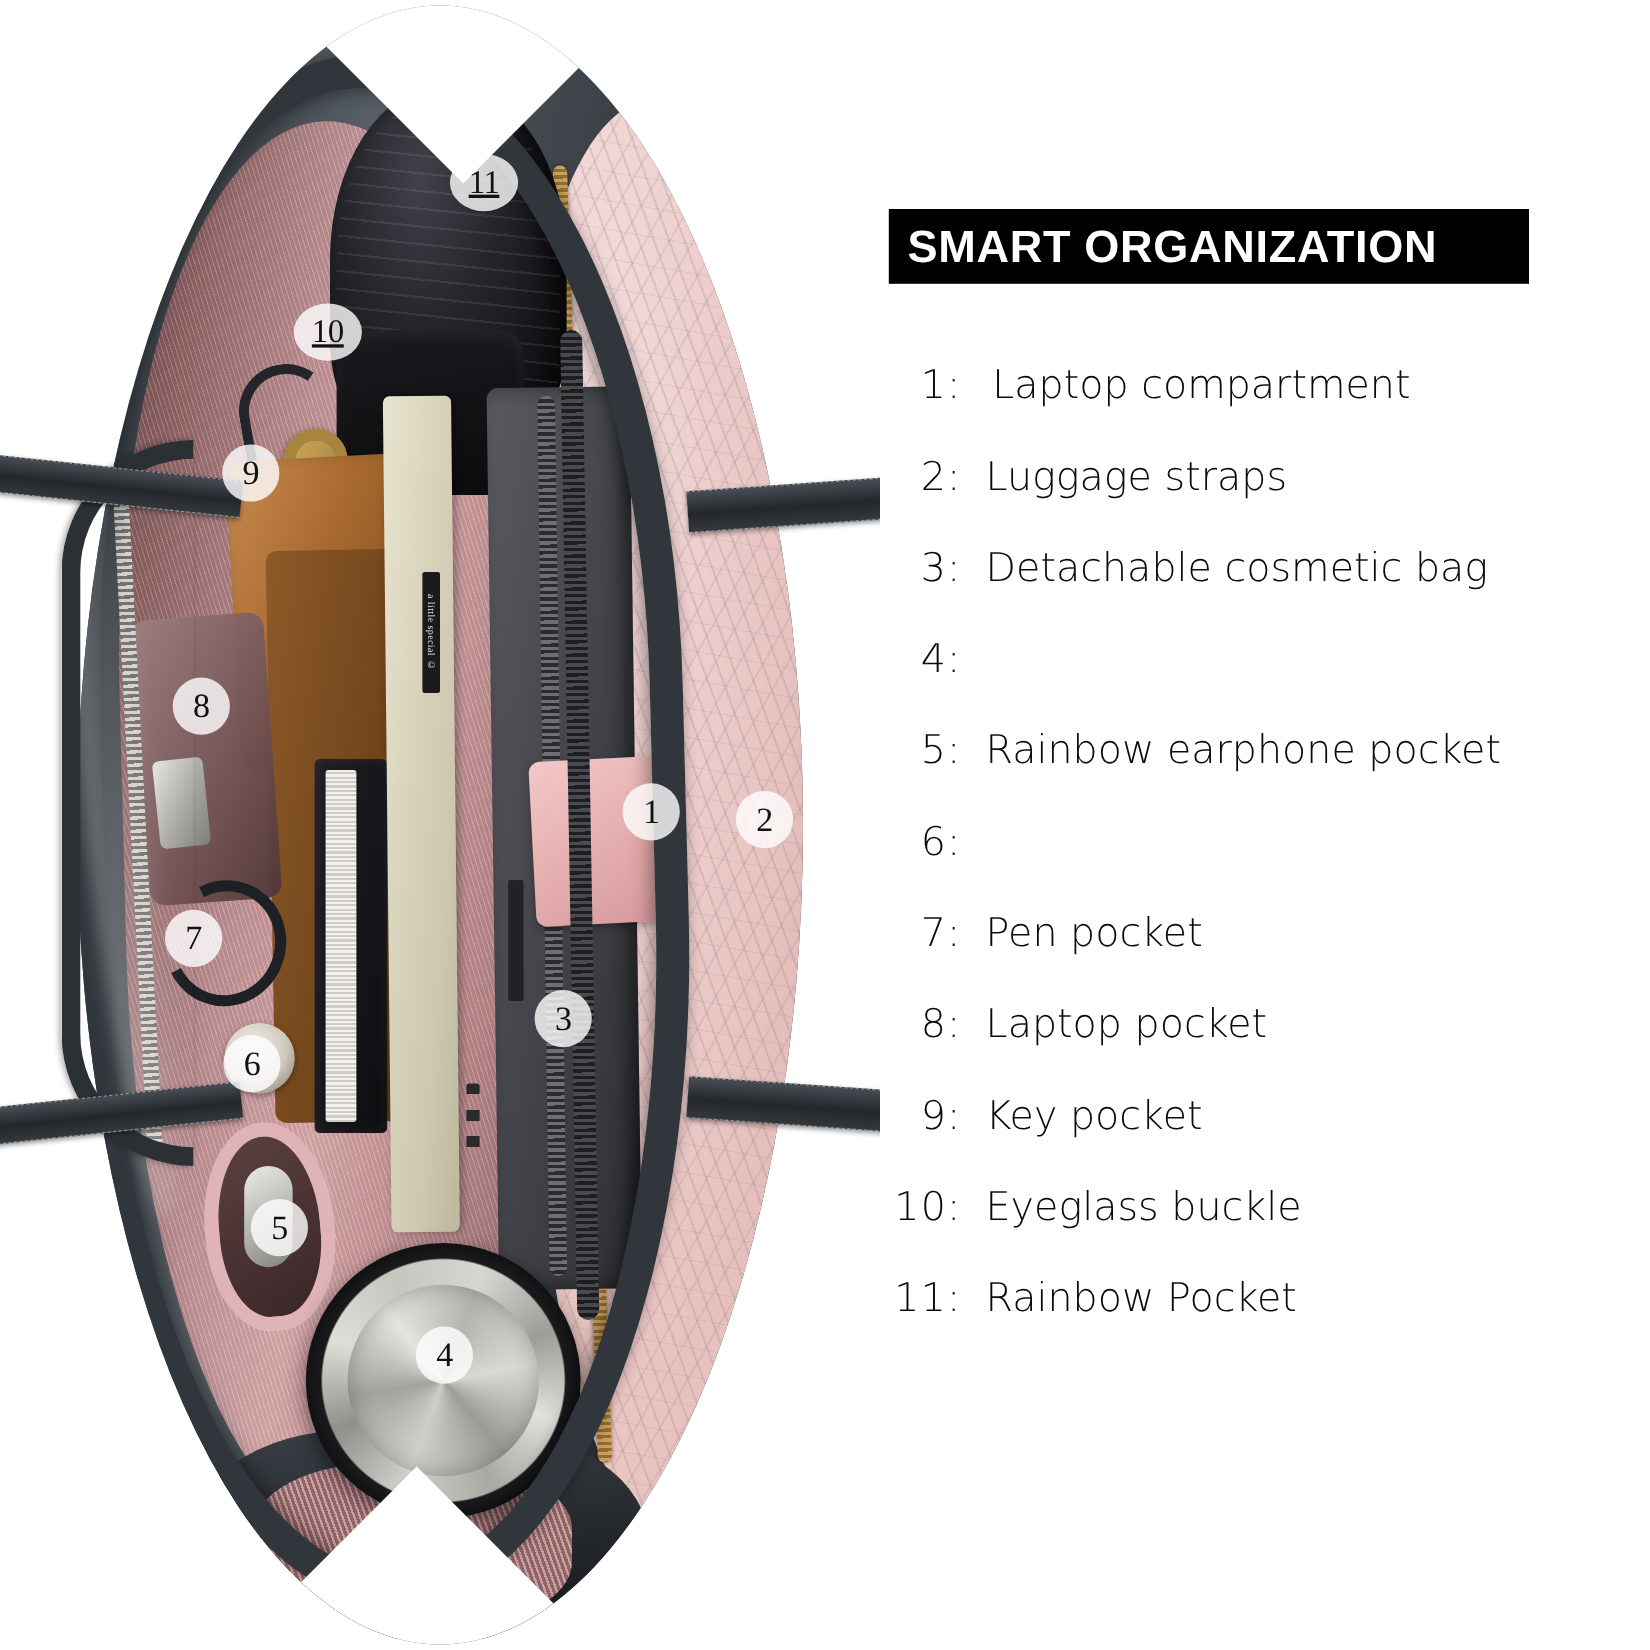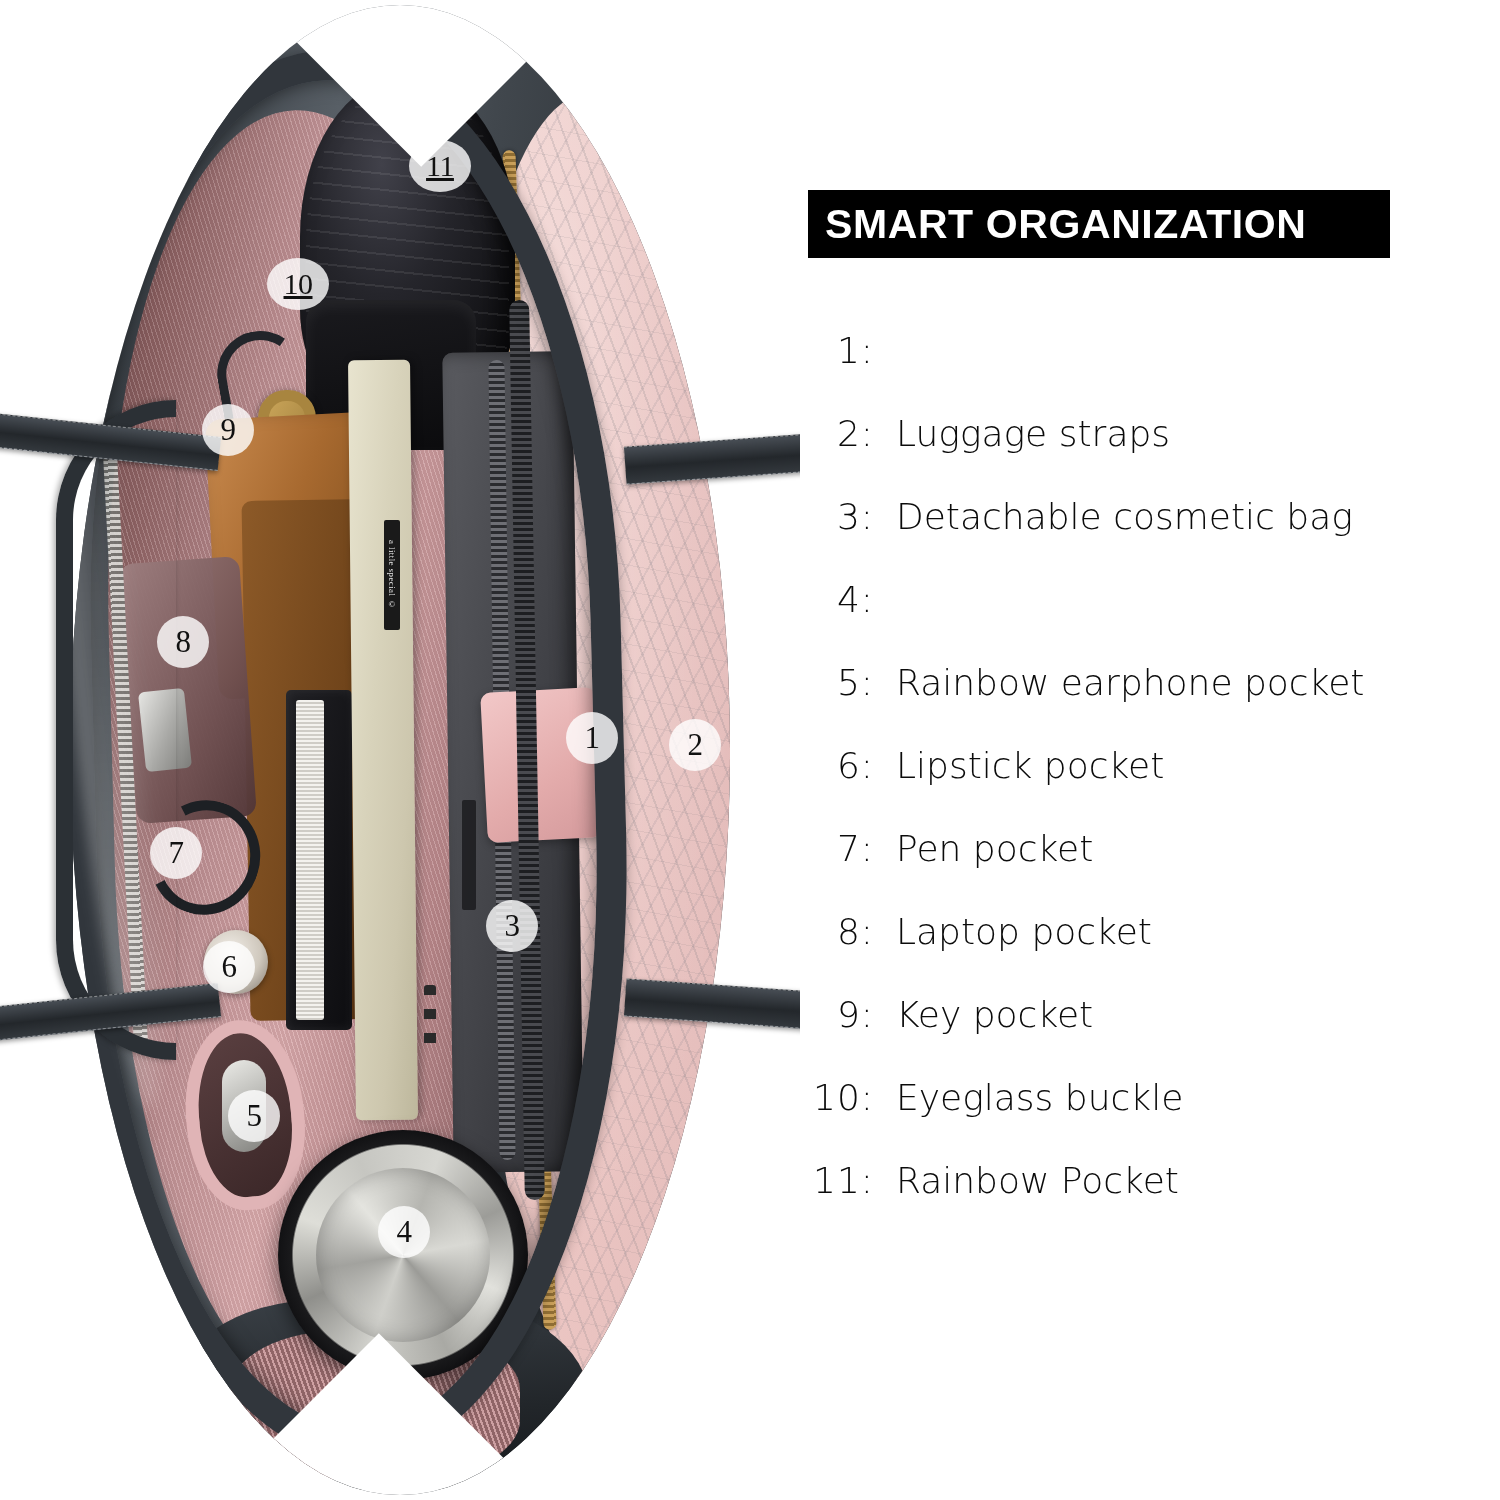--- a/index.html
+++ b/index.html
@@ -363,53 +363,53 @@
     <div id="callouts">
         <div class="badge" style="left: 566px; top: 712px;">1</div>
         <div class="badge" style="left: 669px; top: 719px;">2</div>
         <div class="badge" style="left: 486px; top: 900px;">3</div>
         <div class="badge" style="left: 378px; top: 1206px;">4</div>
         <div class="badge" style="left: 228px; top: 1090px;">5</div>
         <div class="badge" style="left: 203px; top: 941px;">6</div>
         <div class="badge" style="left: 150px; top: 827px;">7</div>
         <div class="badge" style="left: 157px; top: 616px;">8</div>
         <div class="badge" style="left: 202px; top: 404px;">9</div>
-        <div class="badge wide" style="left: 267px; top: 258px;">10</div>
+        <div class="badge wide" style="left: 267px; top: 276px;">10</div>
         <div class="badge wide" style="left: 409px; top: 140px;">11</div>
       </div>
   </div>
 
   <div id="panel">
 
     <div id="title-banner">
       <span class="title-text">SMART ORGANIZATION</span>
     </div>
 
     <div id="spec-list">
         <div class="spec-row pad">
           <span class="spec-num">1:</span>
+          <span class="spec-label">Laptop compartment</span>
         </div>
         <div class="spec-row">
           <span class="spec-num">2:</span>
           <span class="spec-label">Luggage straps</span>
         </div>
         <div class="spec-row">
           <span class="spec-num">3:</span>
           <span class="spec-label">Detachable cosmetic bag</span>
         </div>
         <div class="spec-row">
           <span class="spec-num">4:</span>
         </div>
         <div class="spec-row">
           <span class="spec-num">5:</span>
           <span class="spec-label">Rainbow earphone pocket</span>
         </div>
         <div class="spec-row">
           <span class="spec-num">6:</span>
-          <span class="spec-label">Lipstick pocket</span>
         </div>
         <div class="spec-row">
           <span class="spec-num">7:</span>
           <span class="spec-label">Pen pocket</span>
         </div>
         <div class="spec-row">
           <span class="spec-num">8:</span>
           <span class="spec-label">Laptop pocket</span>
         </div>
         <div class="spec-row">

